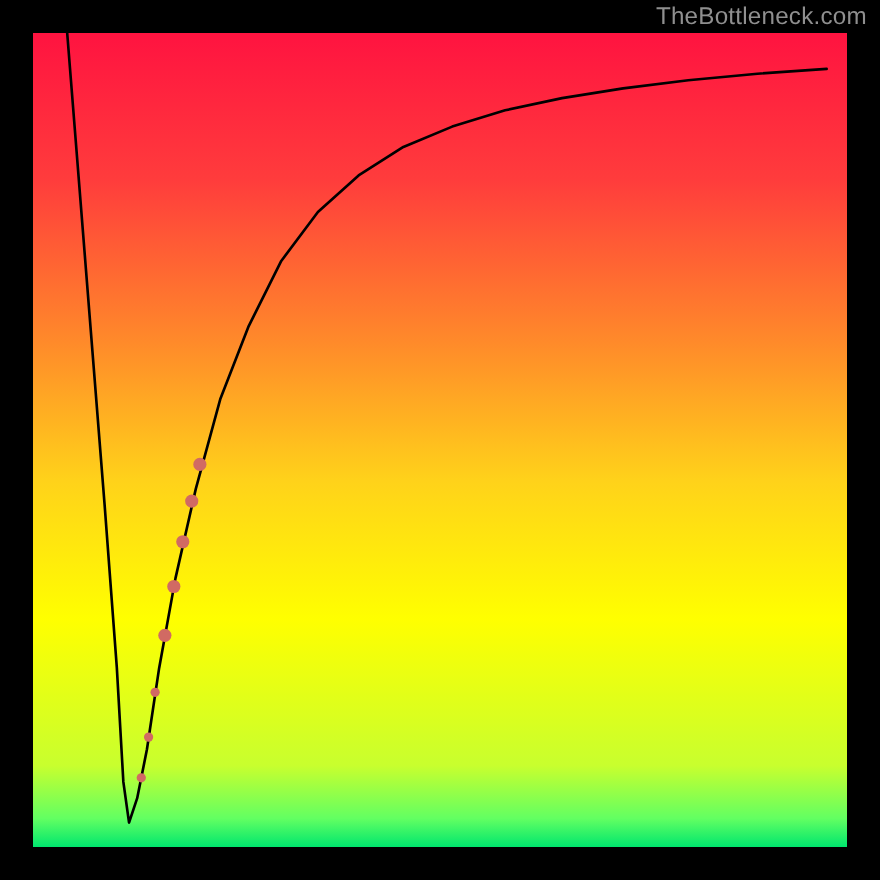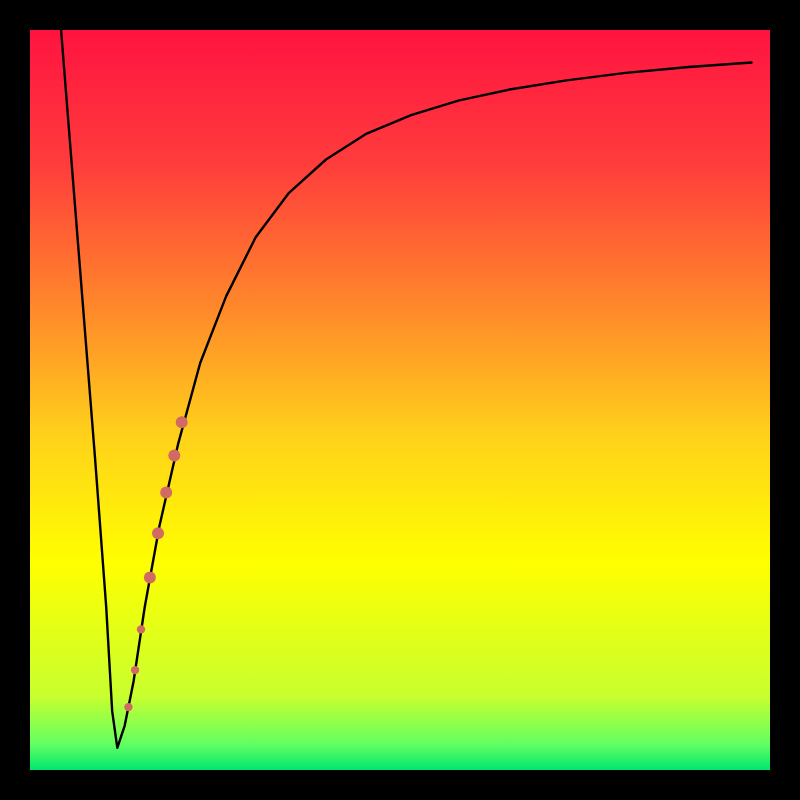--- a/index.html
+++ b/index.html
@@ -57,13 +57,14 @@
         <circle cx="128.42" cy="707.10" r="4.2" fill="#d16a63"></circle>
         <circle cx="135.08" cy="670.10" r="4.2" fill="#d16a63"></circle>
         <circle cx="141.00" cy="629.40" r="4.2" fill="#d16a63"></circle>
         <circle cx="149.88" cy="577.60" r="6" fill="#d16a63"></circle>
         <circle cx="158.02" cy="533.20" r="6" fill="#d16a63"></circle>
         <circle cx="166.16" cy="492.50" r="6" fill="#d16a63"></circle>
         <circle cx="174.30" cy="455.50" r="6" fill="#d16a63"></circle>
         <circle cx="181.70" cy="422.20" r="6" fill="#d16a63"></circle>
       </g>
   </svg>
+  <div class="attribution">TheBottleneck.com</div>
 </div>
 
 </body></html>

